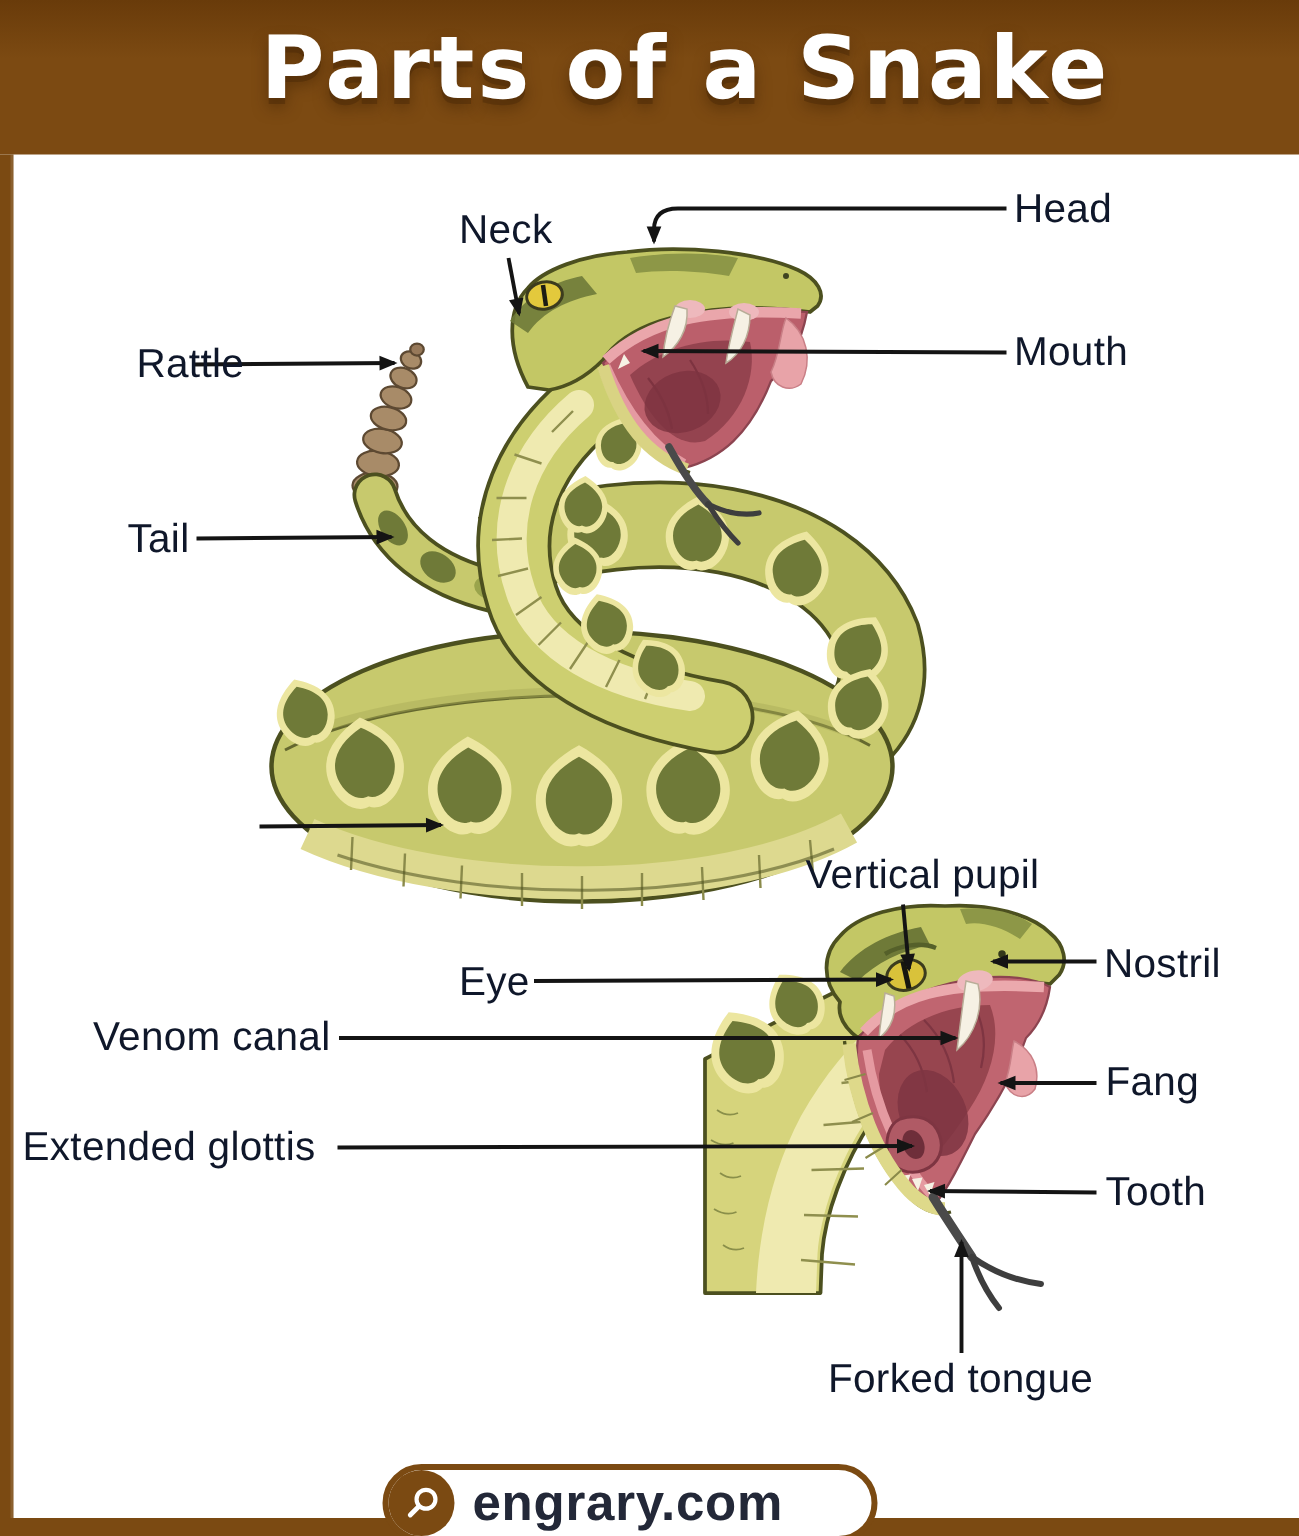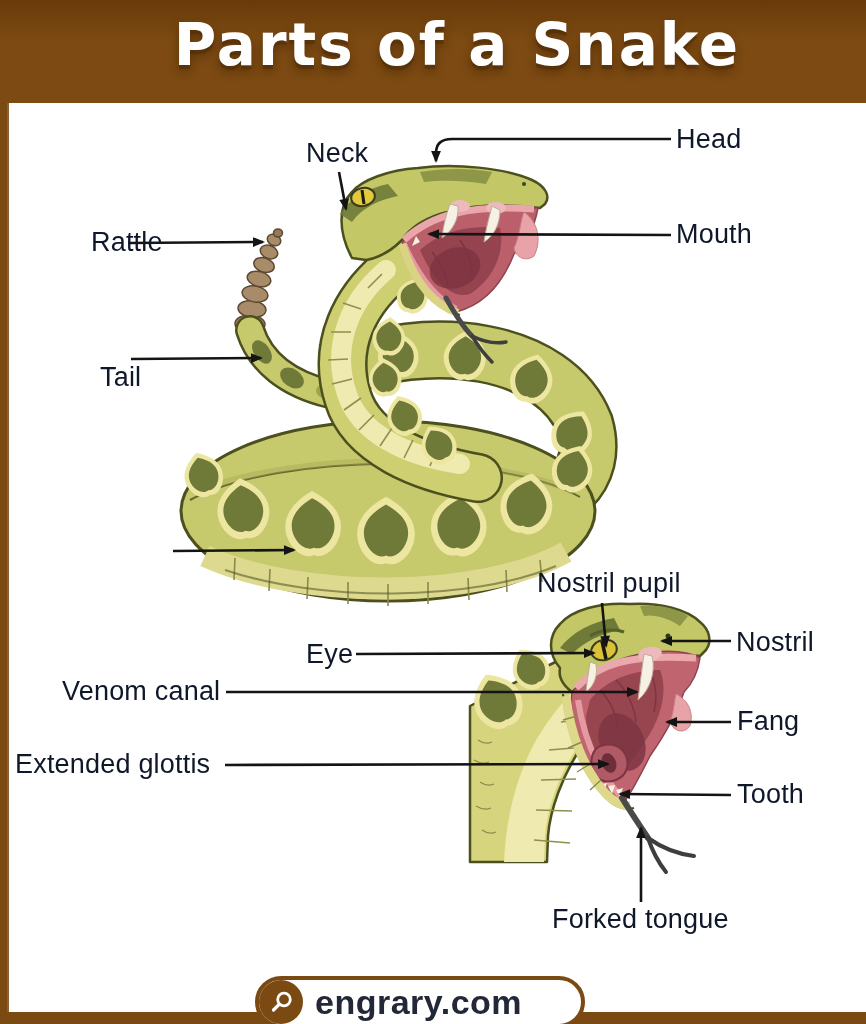--- a/index.html
+++ b/index.html
@@ -19,21 +19,21 @@
   .b-bottom{position:absolute;left:0;right:0;bottom:0;height:12px;background:#7b4a12;}
   
   .art{position:absolute;left:0;top:0;width:866px;height:1024px;}
   
   .label{position:absolute;font-size:27px;line-height:27px;color:#0f172a;
          letter-spacing:.2px;white-space:nowrap;}
   .lbl-neck{left:306px;top:140px;}
   .lbl-head{left:676px;top:126px;}
   .lbl-rattle{left:47px;top:229px;margin-left:44px;}
   .lbl-mouth{left:676px;top:221px;}
-  .lbl-tail{left:85px;top:364px;margin-left:15px;}
+  .lbl-tail{left:85px;top:346px;}
   .lbl-body-scales{left:12px;top:538px;}
   .lbl-vertical-pupil{left:537px;top:570px;}
   .lbl-eye{left:306px;top:641px;}
   .lbl-nostril{left:736px;top:629px;}
   .lbl-venom-canal{left:62px;top:678px;}
   .lbl-fang{left:737px;top:708px;}
   .lbl-extended-glottis{left:15px;top:751px;}
   .lbl-tooth{left:737px;top:781px;}
   .lbl-forked-tongue{left:552px;top:906px;}
   
@@ -309,21 +309,21 @@
       <path d="M731,795 L620,794" marker-end="url(#arr)"></path>
       <path d="M641,902 L641,828" marker-end="url(#arr)"></path>
     </g>
   </svg>
 
   <div class="label lbl-neck">Neck</div>
   <div class="label lbl-head">Head</div>
   <div class="label lbl-rattle">Rattle</div>
   <div class="label lbl-mouth">Mouth</div>
   <div class="label lbl-tail">Tail</div>
-  <div class="label lbl-vertical-pupil">Nostril pupil</div>
+  <div class="label lbl-vertical-pupil">Vertical pupil</div>
   <div class="label lbl-eye">Eye</div>
   <div class="label lbl-nostril">Nostril</div>
   <div class="label lbl-venom-canal">Venom canal</div>
   <div class="label lbl-fang">Fang</div>
   <div class="label lbl-extended-glottis">Extended glottis</div>
   <div class="label lbl-tooth">Tooth</div>
   <div class="label lbl-forked-tongue">Forked tongue</div>
 
   <div class="logo">
     <div class="logo-badge">

